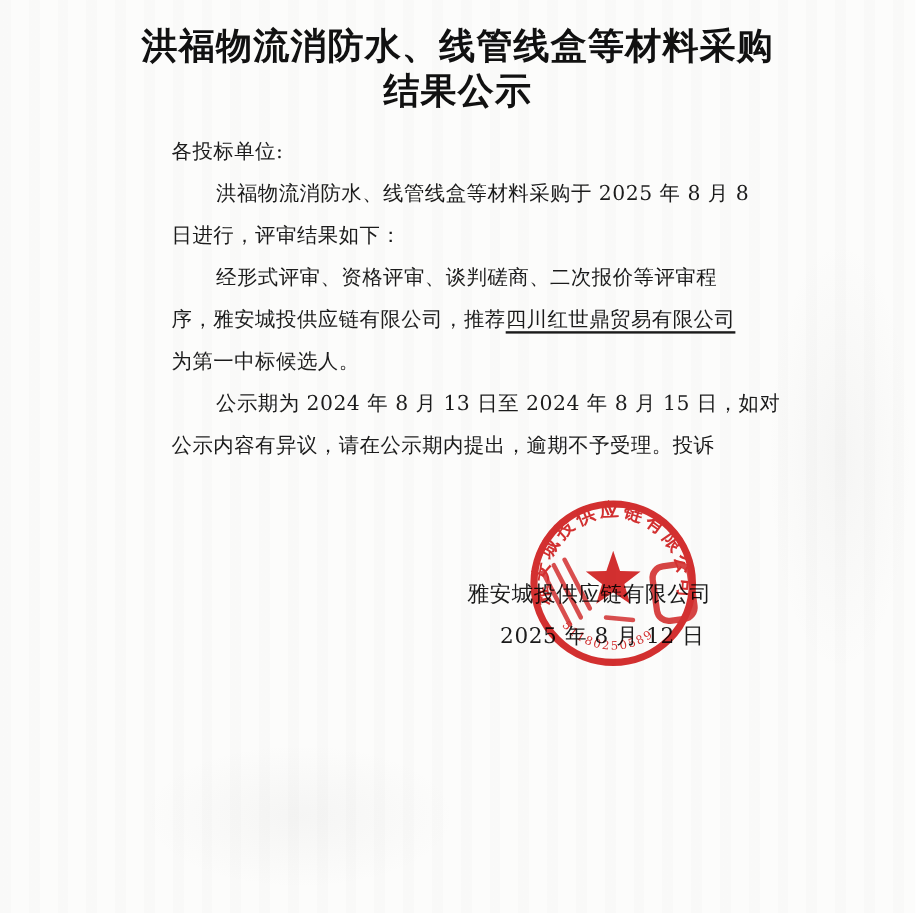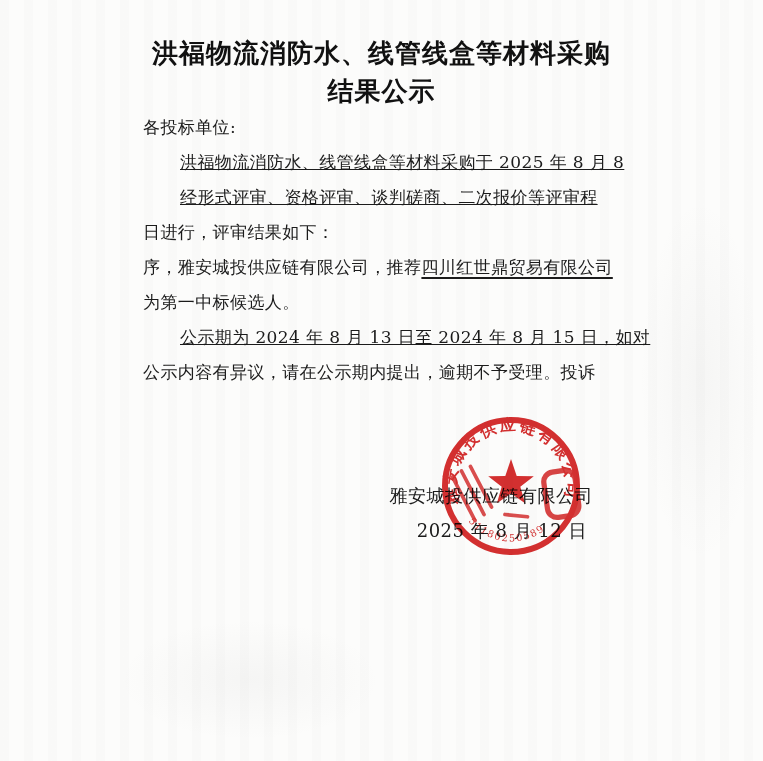--- a/index.html
+++ b/index.html
@@ -6,32 +6,32 @@
   .page{
     position:relative;
     width:763px;height:761px;
     background:#fcfcfb;
     background-image:repeating-linear-gradient(90deg, rgba(0,0,0,0.012) 0 9px, rgba(0,0,0,0) 9px 24px);
     overflow:hidden;
     font-family:"DejaVu Serif","Liberation Serif",serif;
     color:#1b1b1b;
   }
   .title{
-    position:absolute;top:34px;left:0;right:0;margin:0;
-    text-align:center;font-size:26px;font-weight:bold;
+    position:absolute;top:20px;left:0;right:0;margin:0;
+    text-align:center;font-size:30px;font-weight:bold;
     line-height:38px;letter-spacing:1px;color:#111;
   }
   .body{
     position:absolute;top:110px;left:143px;width:482px;
     font-size:17px;
   }
   .line{
     height:35px;line-height:35px;white-space:nowrap;letter-spacing:0.4px;
   }
-  .indent{text-indent:37px;text-decoration:underline;}
+  .indent{text-indent:37px;}
   .winner{
     font-weight:normal;text-decoration:underline;text-underline-offset:4px;
     text-decoration-thickness:1.5px;
   }
   .sig-company{
     position:absolute;top:484px;right:170px;
     font-size:18px;line-height:24px;letter-spacing:0.5px;white-space:nowrap;
   }
   .sig-date{
     position:absolute;top:519px;right:176px;
@@ -54,23 +54,23 @@
 
   <h1 class="title">
     <div>洪福物流消防水、线管线盒等材料采购</div>
     <div>结果公示</div>
   </h1>
 
   <div class="body">
     <div class="line">各投标单位:</div>
 
     <div class="line indent">洪福物流消防水、线管线盒等材料采购于 2025 年 8 月 8</div>
+    <div class="line">日进行，评审结果如下：</div>
+
     <div class="line indent">经形式评审、资格评审、谈判磋商、二次报价等评审程</div>
-
-    <div class="line">日进行，评审结果如下：</div>
     <div class="line"><span>序，雅安城投供应链有限公司，推荐</span><span class="winner">四川红世鼎贸易有限公司</span></div>
     <div class="line">为第一中标候选人。</div>
 
     <div class="line indent">公示期为 2024 年 8 月 13 日至 2024 年 8 月 15 日，如对</div>
     <div class="line">公示内容有异议，请在公示期内提出，逾期不予受理。投诉</div>
   </div>
 
   <div class="sig-company">雅安城投供应链有限公司</div>
   <div class="sig-date">2025 年 8 月 12 日</div>
 

